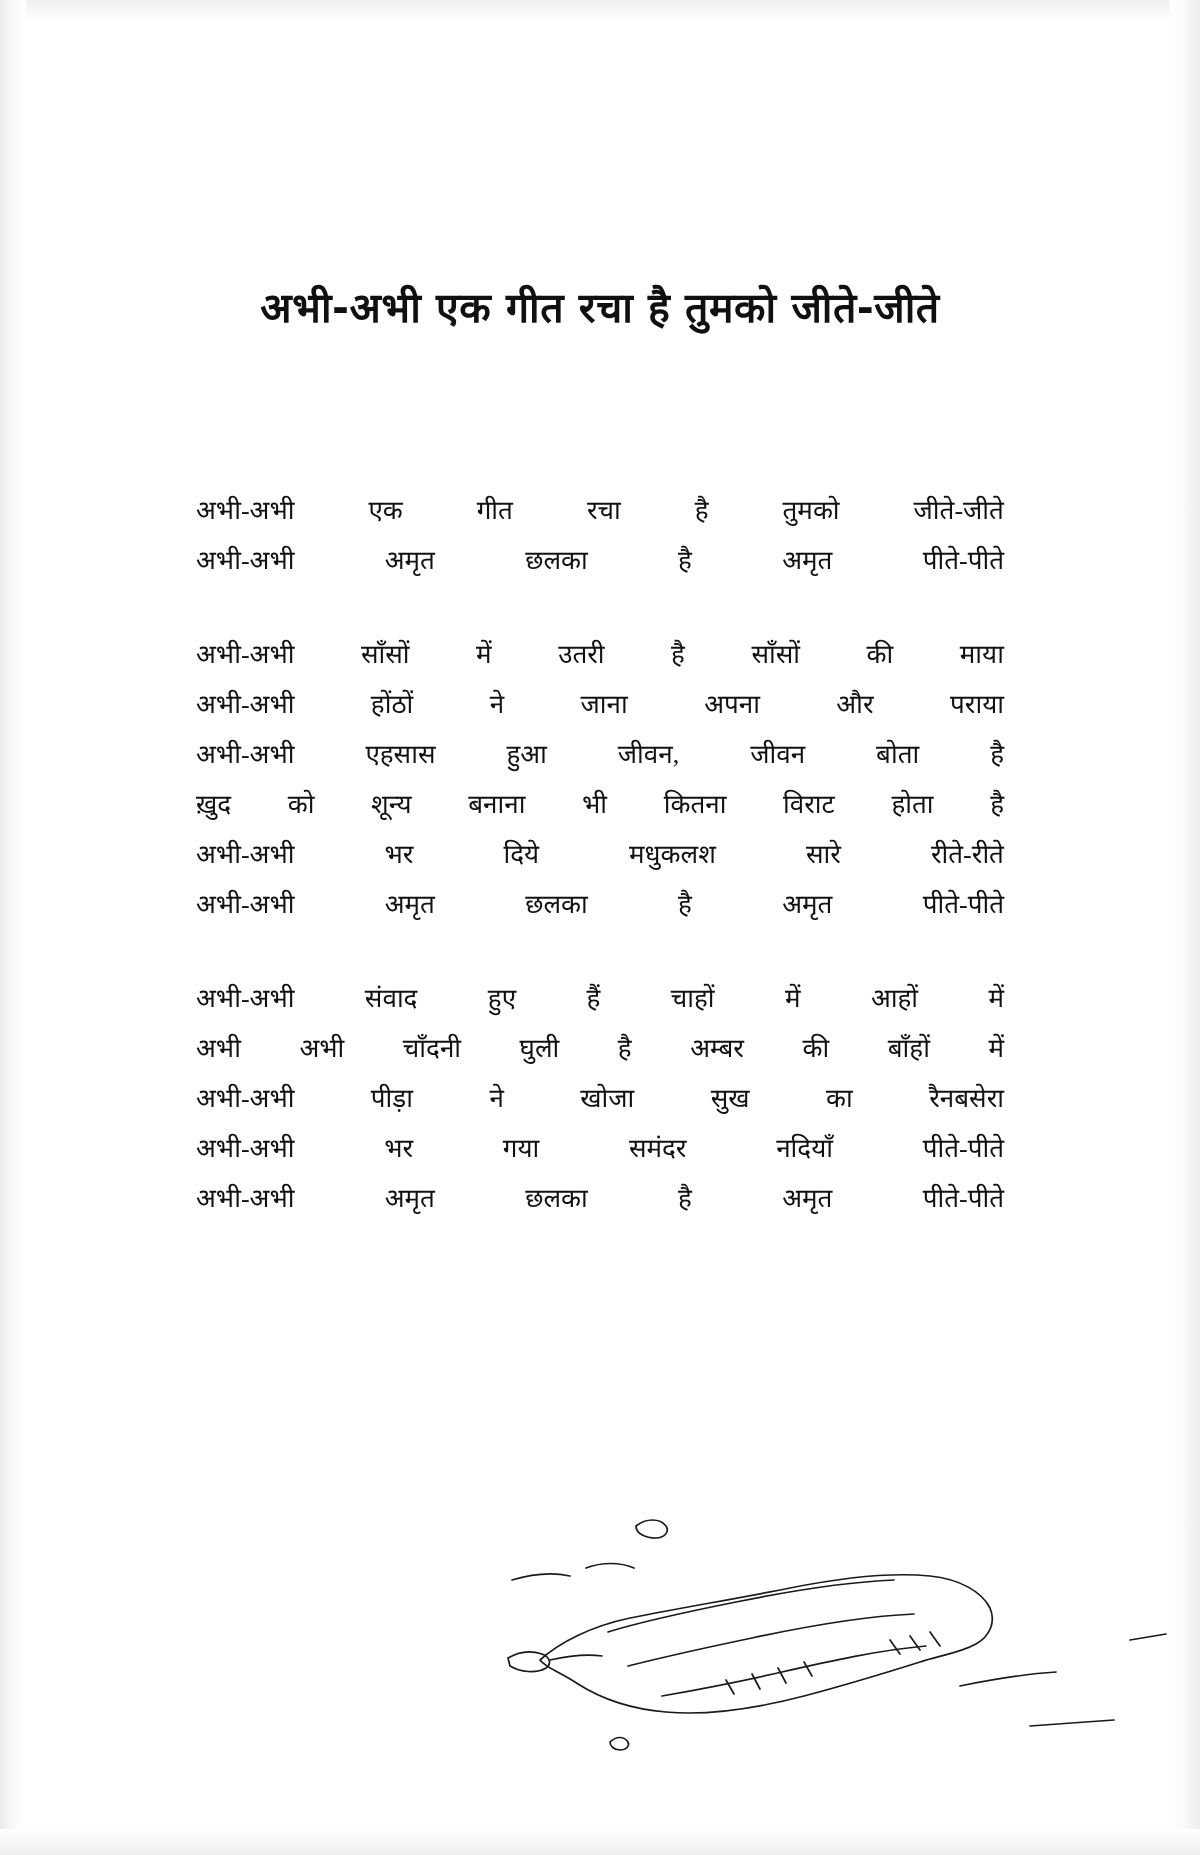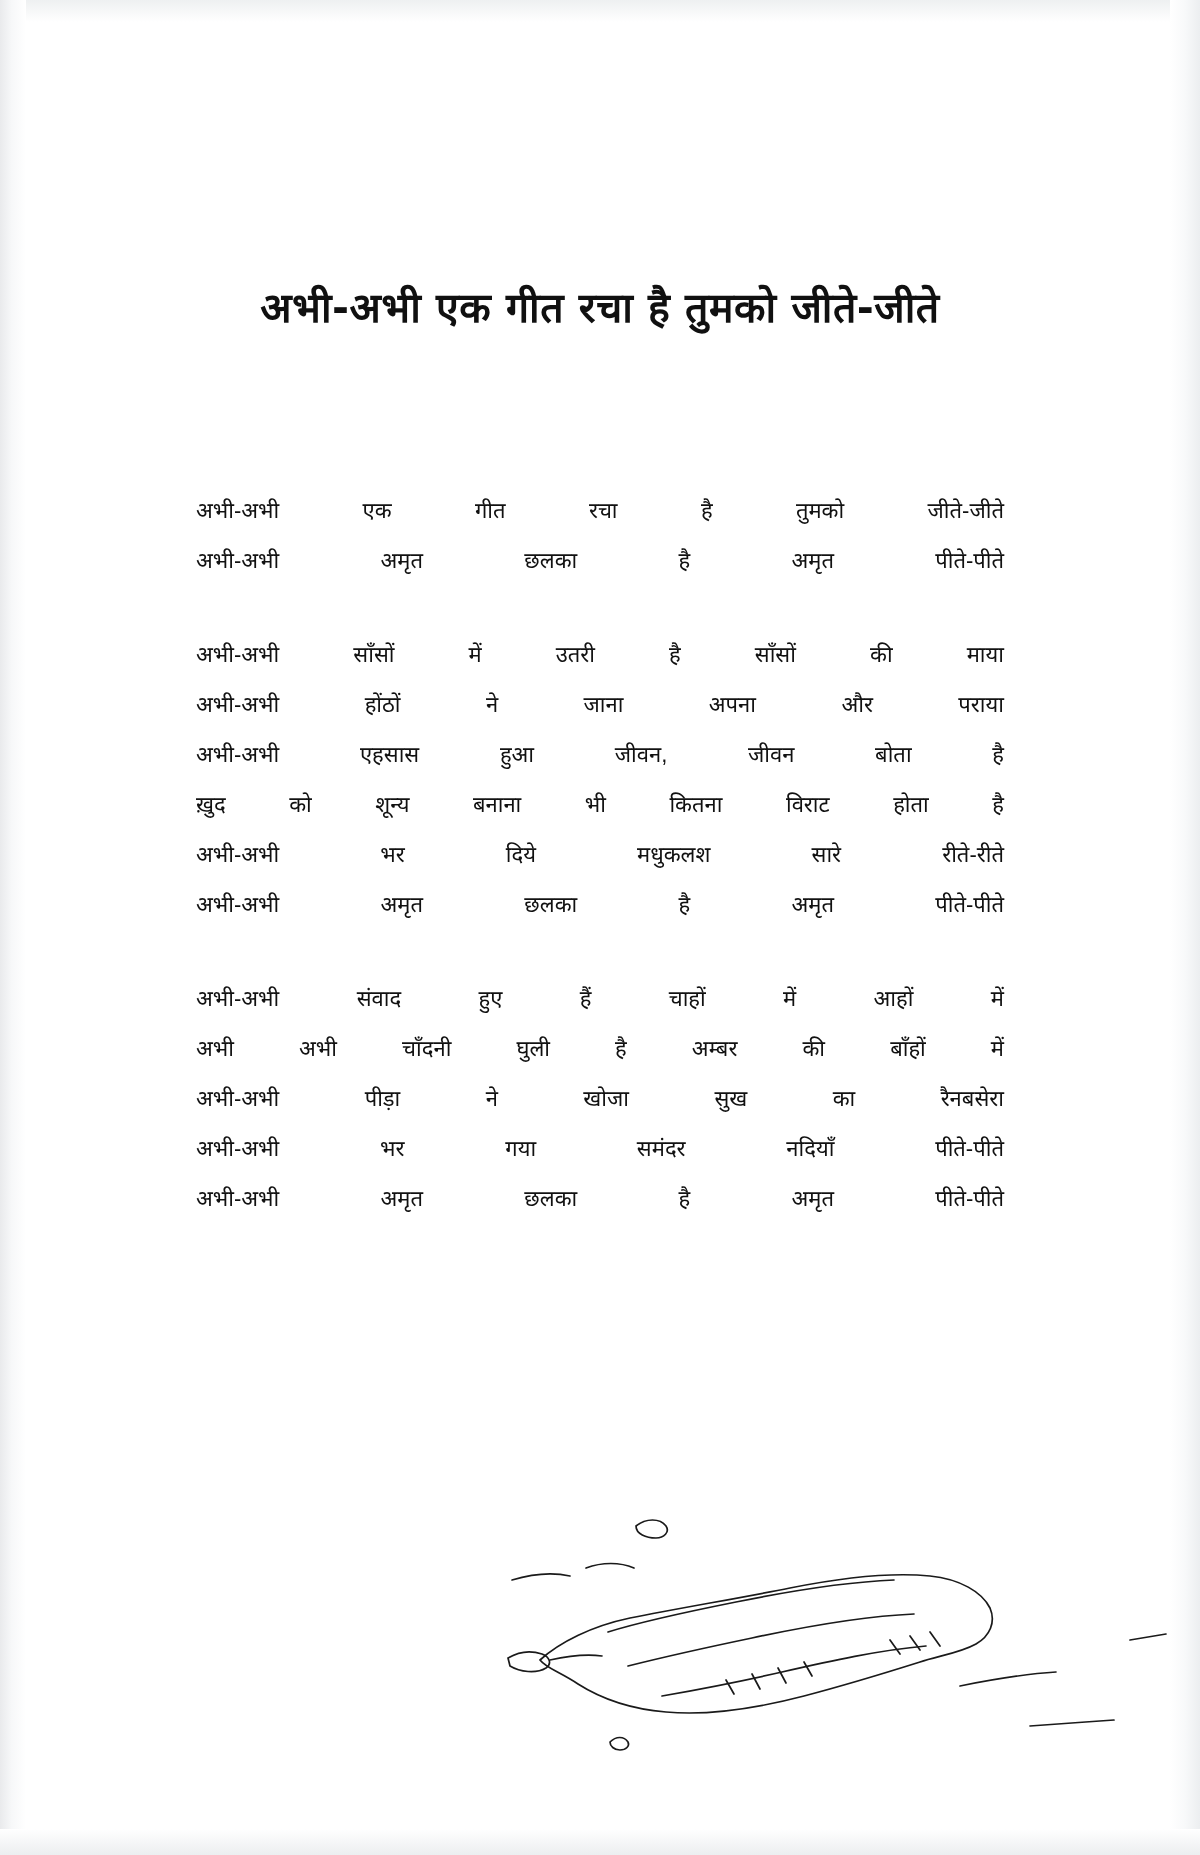--- a/index.html
+++ b/index.html
@@ -100,22 +100,22 @@
   }
   .stanza {
     margin: 0 0 44px 0;
   }
   .stanza:last-child {
     margin-bottom: 0;
   }
   .line {
     display: flex;
     justify-content: space-between;
-    font-family: Liberation Sans, sans-serif;
-    font-size: 22px;
+    font-family: Liberation Serif, serif;
+    font-size: 26px;
     line-height: 50px;
     color: #111111;
     white-space: nowrap;
   }
   .line.tight {
     display: block;
     text-align: left;
     letter-spacing: 0px;
   }
   .line .w {

